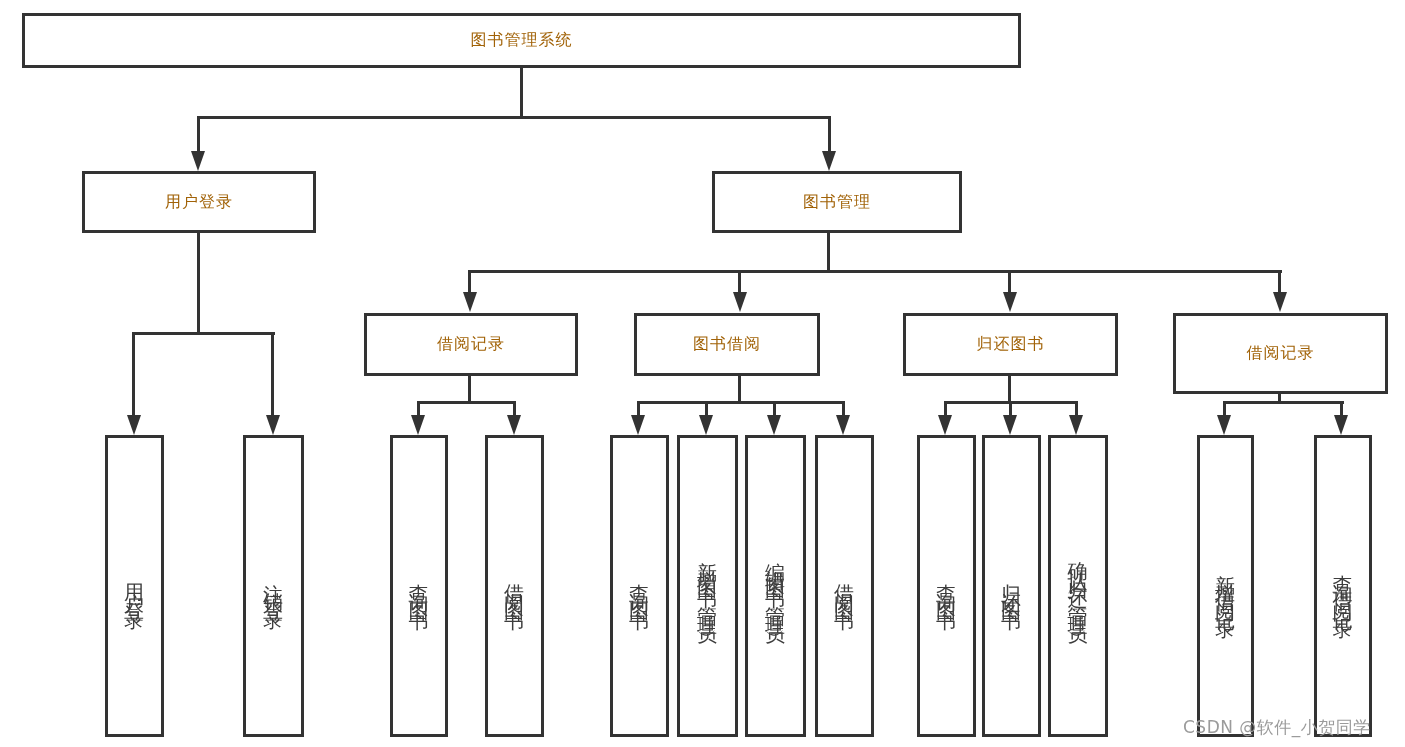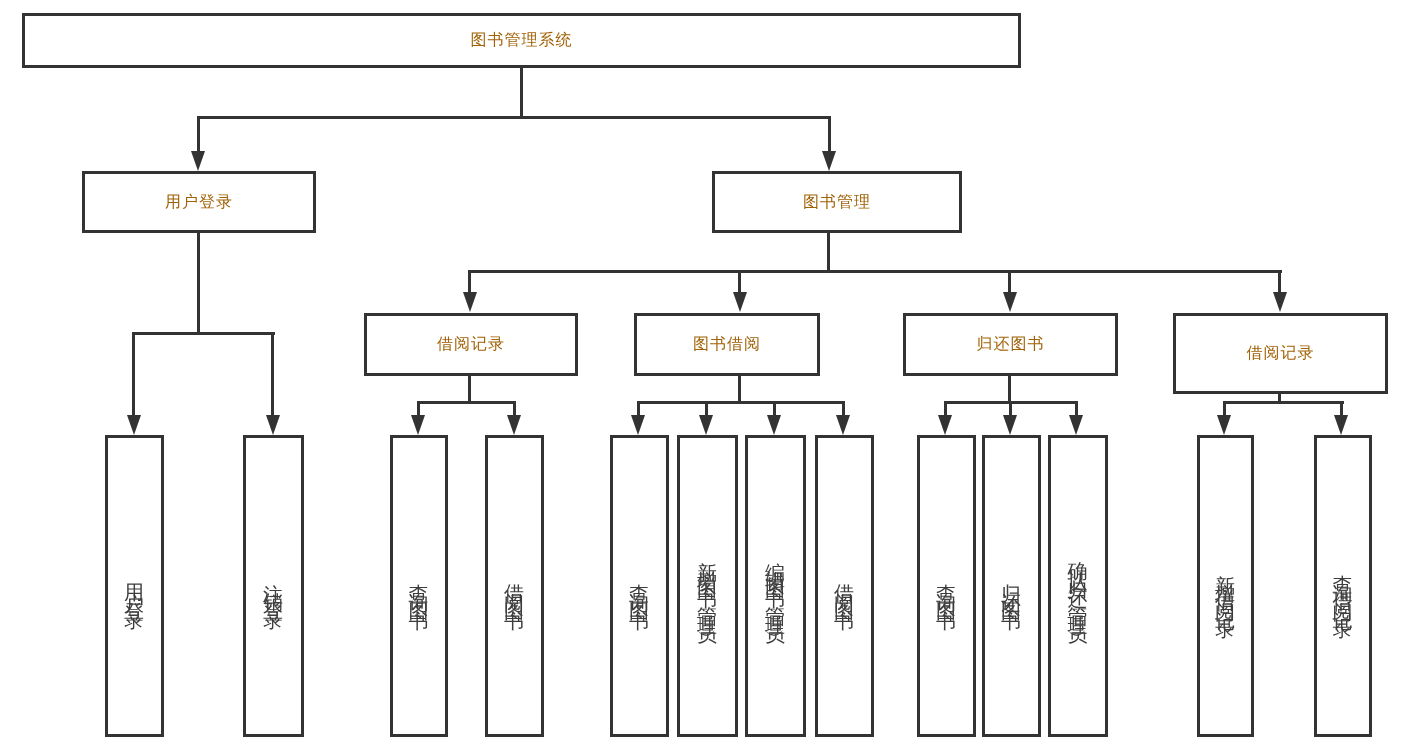--- a/index.html
+++ b/index.html
@@ -172,14 +172,15 @@
   <div class="leaf" style="left:1048px;width:60px">
     <span class="vtext">确认归还（管理员）</span>
   </div>
   <div class="leaf" style="left:1197px;width:57px">
     <span class="vtext">新增借阅记录</span>
   </div>
   <div class="leaf" style="left:1314px;width:58px">
     <span class="vtext">查询借阅记录</span>
   </div>
 
+  <div class="watermark">CSDN @软件_小贺同学</div>
 
 </div>
 
 </body></html>

